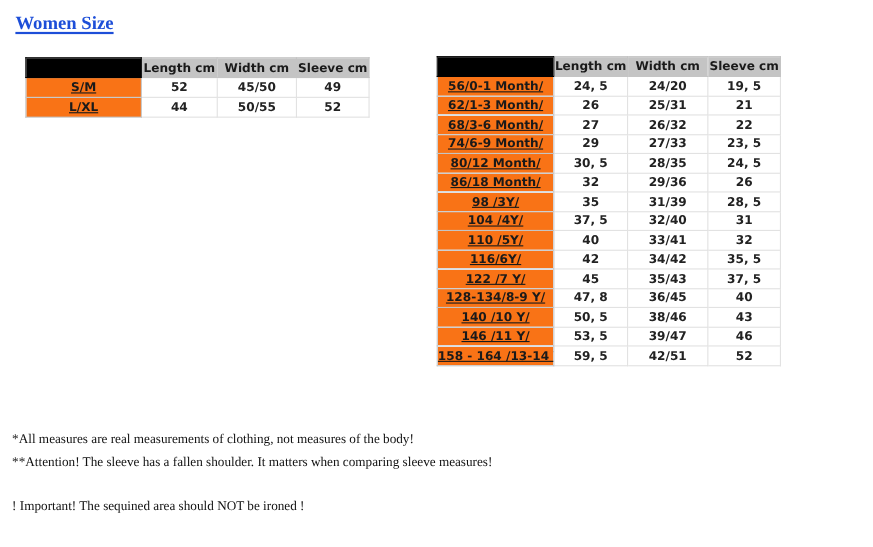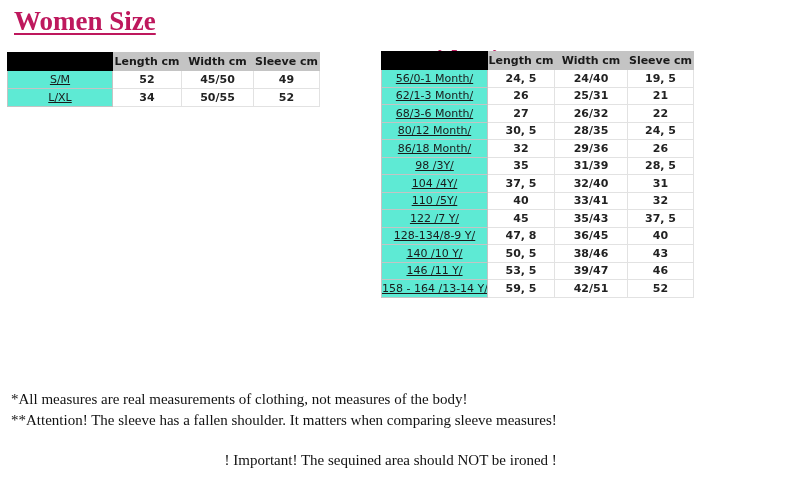--- a/index.html
+++ b/index.html
@@ -1,46 +1,46 @@
 <!DOCTYPE html>
 <html><head>
 <meta charset="utf-8">
 <style>
   html, body { margin:0; padding:0; background:#ffffff; }
   body { width:794px; height:497px; position:relative; overflow:hidden; font-family:"DejaVu Sans", sans-serif; }
   .title {
     position:absolute; font-family:"Liberation Serif", serif; font-weight:bold;
-    font-size:27px; color:#be185d; text-decoration:underline; text-decoration-thickness:2px;
+    font-size:17px; color:#1d4ed8; text-decoration:underline; text-decoration-thickness:2px;
     text-underline-offset:3px; margin:0; line-height:30px; white-space:nowrap;
   }
   #women-title { left:14px; top:6px; }
   #kids-title { left:415px; top:10px;margin-top:35px; }
   table.size {
     position:absolute; border-collapse:collapse; table-layout:fixed;
-    font-family:"DejaVu Sans", sans-serif; font-size:11px; color:#222;
+    font-family:"DejaVu Sans", sans-serif; font-size:11px; color:#222;margin-left:16px;
   }
   table.size td, table.size th {
     padding:0; text-align:center; vertical-align:middle; white-space:nowrap; overflow:hidden;
     border:1px solid #e2e2e2;
   }
   table.size th.corner { background:#000; border-color:#000; }
   table.size th.colh { background:#c4c4c4; font-weight:bold; color:#1a1a1a; border-color:#c4c4c4; }
-  table.size th.rowh { background:#5eead4; font-weight:normal; text-decoration:underline; color:#1a1a1a; border-color:#c4c4c4; }
+  table.size th.rowh { background:#f97316; font-weight:bold; text-decoration:underline; color:#1a1a1a; border-color:#c4c4c4; }
   table.size td.val { background:#fff; font-weight:bold; }
   #women-table { left:7px; top:52px; width:312px; }
   #women-table tr { height:18px; }
   #kids-table { left:381px; top:51px; width:312px; }
   #kids-table tr.hdr { height:18px; }
   #kids-table tr.row { height:17.5px; }
   .notes {
     position:absolute; left:11px; top:389px; font-family:"Liberation Serif", serif;
-    font-size:15px; color:#111; line-height:20.5px;
+    font-size:12px; color:#111; line-height:20.5px;
   }
   .notes p { margin:0; white-space:nowrap; }
-  .notes p.gap { margin-top:20px;text-align:right; }
+  .notes p.gap { margin-top:20px; }
 </style>
 </head>
 <body>
 
 <h1 class="title" id="women-title">Women Size</h1>
 
 <table class="size" id="women-table">
   <colgroup>
       <col style="width:105px">
       <col style="width:69px">
@@ -57,21 +57,21 @@
   </thead>
   <tbody id="women-body">
       <tr>
         <th class="rowh">S/M</th>
         <td class="val">52</td>
         <td class="val">45/50</td>
         <td class="val">49</td>
       </tr>
       <tr>
         <th class="rowh">L/XL</th>
-        <td class="val">34</td>
+        <td class="val">44</td>
         <td class="val">50/55</td>
         <td class="val">52</td>
       </tr>
     </tbody>
 </table>
 
 <h1 class="title" id="kids-title">Kids Size</h1>
 
 <table class="size" id="kids-table">
   <colgroup>
@@ -85,34 +85,40 @@
       <th class="corner"></th>
       <th class="colh">Length cm</th>
       <th class="colh">Width cm</th>
       <th class="colh">Sleeve cm</th>
     </tr>
   </thead>
   <tbody id="kids-body">
       <tr class="row">
         <th class="rowh">56/0-1 Month/</th>
         <td class="val">24, 5</td>
-        <td class="val">24/40</td>
+        <td class="val">24/20</td>
         <td class="val">19, 5</td>
       </tr>
       <tr class="row">
         <th class="rowh">62/1-3 Month/</th>
         <td class="val">26</td>
         <td class="val">25/31</td>
         <td class="val">21</td>
       </tr>
       <tr class="row">
         <th class="rowh">68/3-6 Month/</th>
         <td class="val">27</td>
         <td class="val">26/32</td>
         <td class="val">22</td>
+      </tr>
+      <tr class="row">
+        <th class="rowh">74/6-9 Month/</th>
+        <td class="val">29</td>
+        <td class="val">27/33</td>
+        <td class="val">23, 5</td>
       </tr>
       <tr class="row">
         <th class="rowh">80/12 Month/</th>
         <td class="val">30, 5</td>
         <td class="val">28/35</td>
         <td class="val">24, 5</td>
       </tr>
       <tr class="row">
         <th class="rowh">86/18 Month/</th>
         <td class="val">32</td>
@@ -129,20 +135,26 @@
         <th class="rowh">104 /4Y/</th>
         <td class="val">37, 5</td>
         <td class="val">32/40</td>
         <td class="val">31</td>
       </tr>
       <tr class="row">
         <th class="rowh">110 /5Y/</th>
         <td class="val">40</td>
         <td class="val">33/41</td>
         <td class="val">32</td>
+      </tr>
+      <tr class="row">
+        <th class="rowh">116/6Y/</th>
+        <td class="val">42</td>
+        <td class="val">34/42</td>
+        <td class="val">35, 5</td>
       </tr>
       <tr class="row">
         <th class="rowh">122 /7 Y/</th>
         <td class="val">45</td>
         <td class="val">35/43</td>
         <td class="val">37, 5</td>
       </tr>
       <tr class="row">
         <th class="rowh">128-134/8-9 Y/</th>
         <td class="val">47, 8</td>

